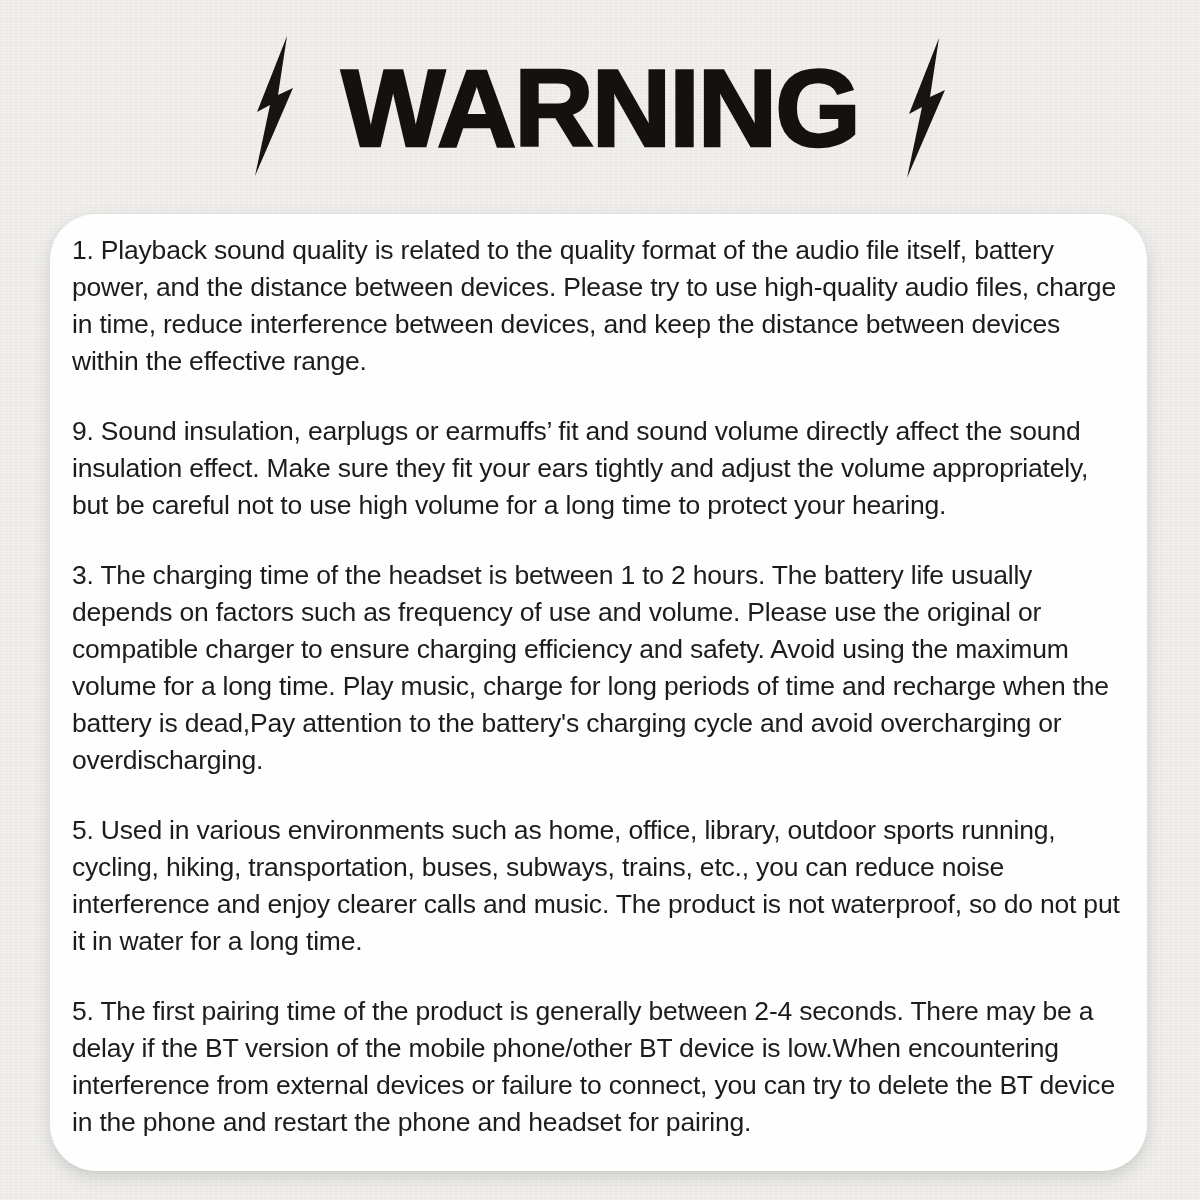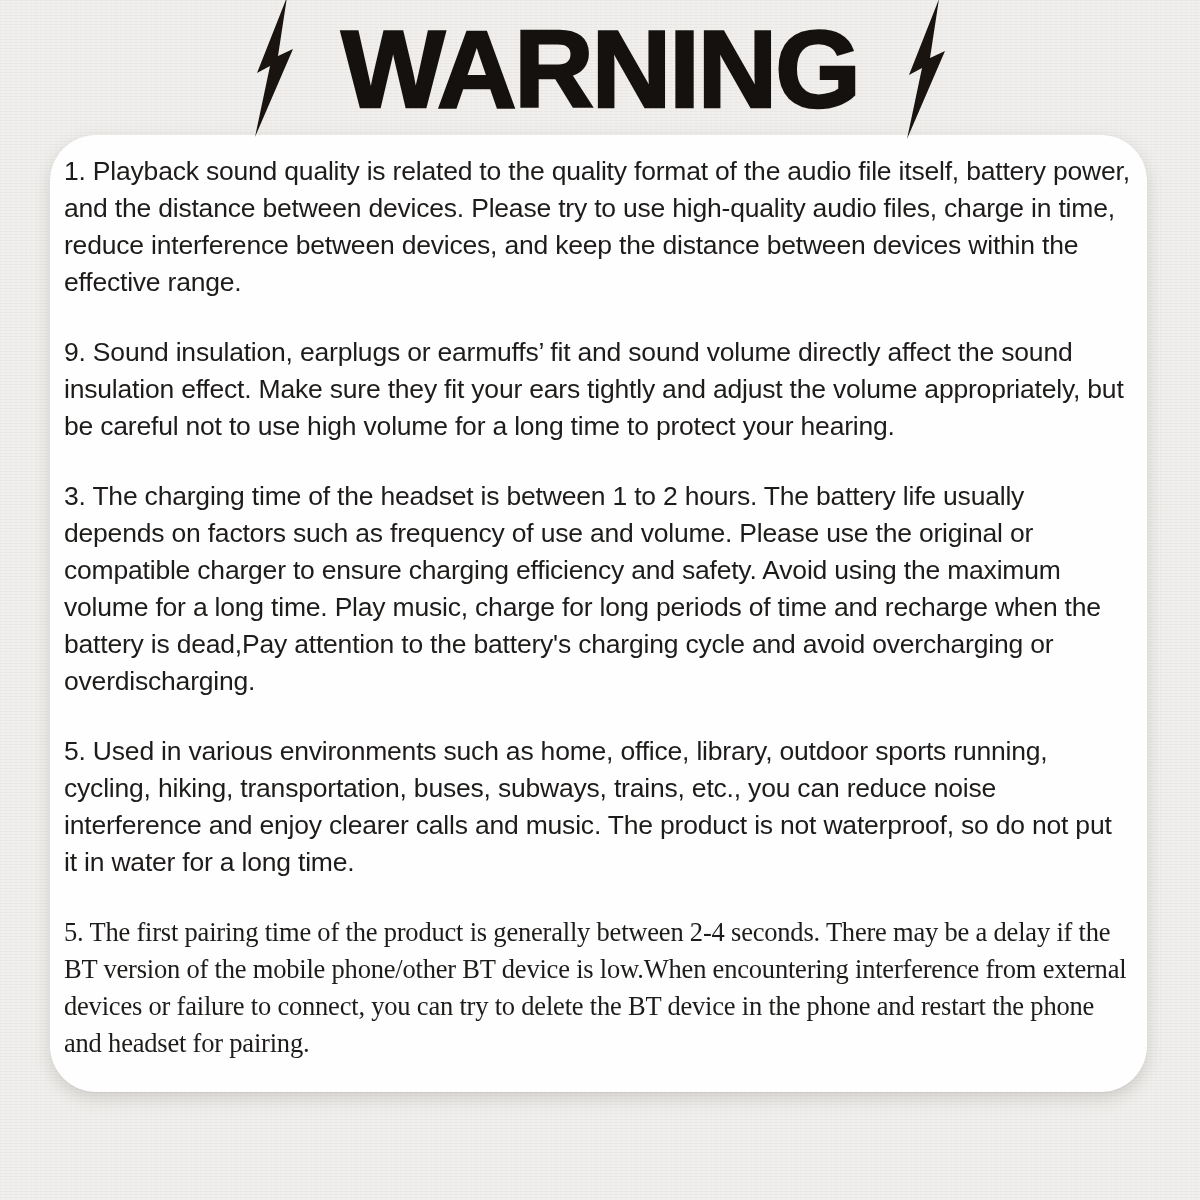--- a/index.html
+++ b/index.html
@@ -13,21 +13,21 @@
       repeating-linear-gradient(to bottom,
         rgba(120,115,108,0.055) 0px, rgba(120,115,108,0.055) 1px,
         rgba(255,255,255,0.0) 1px, rgba(255,255,255,0.0) 3px),
       repeating-linear-gradient(to right,
         rgba(120,115,108,0.02) 0px, rgba(120,115,108,0.02) 2px,
         rgba(255,255,255,0.0) 2px, rgba(255,255,255,0.0) 5px);
     font-family: "Liberation Sans", sans-serif;
   }
 
   .header {
-    height: 135px;
+    height: 214px;
     display: flex;
     align-items: center;
     justify-content: center;
     gap: 44px;
     padding-top: 10px;
   }
 
   .title {
     margin: 0;
     font-family: "Liberation Sans", sans-serif;
@@ -47,32 +47,32 @@
   }
   .bolt polygon { fill: #1a1410; }
   .bolt.left  { transform: translateY(-6px); }
   .bolt.right { transform: translateY(-4px); }
 
   .card {
     width: 1097px;
     margin-left: 50px;
     background: #fefefe;
     border-radius: 46px;
-    padding: 18px 16px 30px 14px;
+    padding: 18px 16px 30px 22px;
     box-shadow: 0 6px 16px rgba(95, 90, 82, 0.22), 0 1px 0 rgba(95,90,82,0.06);
   }
 
   .card p {
     margin: 0 0 33px 0;
     font-size: 26.5px;
     line-height: 37px;
     letter-spacing: -0.2px;
     color: #1e1c1a;
   }
-  .card p:last-child { margin-bottom: 0; font-family: Liberation Serif, serif; }
+  .card p:last-child { margin-bottom: 0; }
 </style>
 </head>
 <body>
 
 <header class="header">
   <svg class="bolt left" viewBox="0 0 46 140" aria-hidden="true">
     <polygon points="36,0 6,76 19,69 4,140 42,52 27,59"></polygon>
   </svg>
   <h1 class="title">WARNING</h1>
   <svg class="bolt right" viewBox="0 0 46 140" aria-hidden="true">

